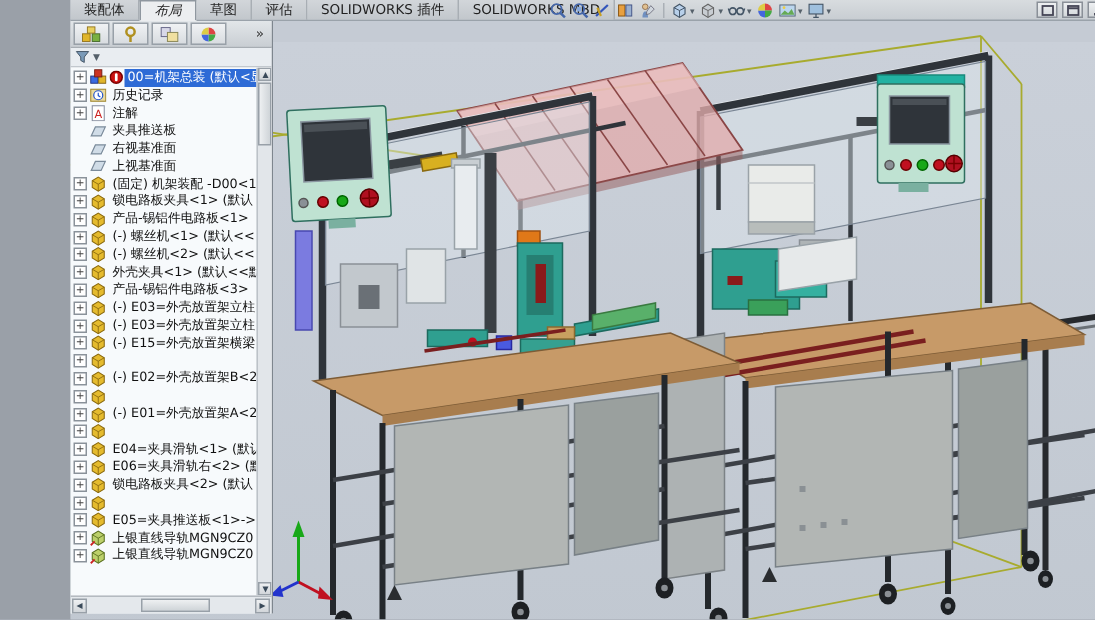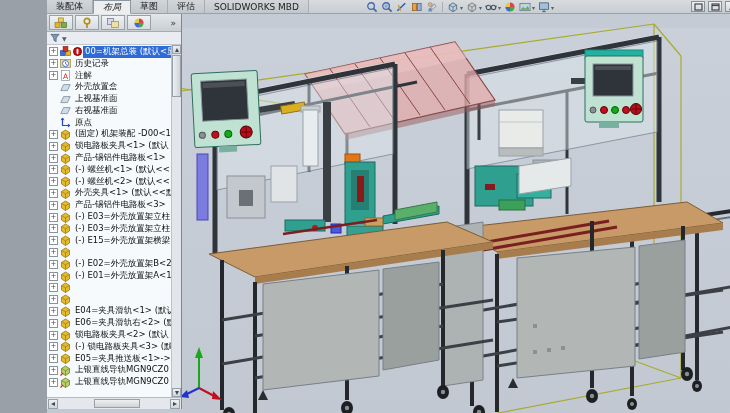--- a/index.html
+++ b/index.html
@@ -307,20 +307,21 @@
 
     <rect x="0" y="407" width="730" height="6" fill="rgba(90,100,110,.15)"></rect>
   </svg>
   </div>
 
   <div id="tabbar">
       <div class="ctab">装配体</div>
       <div class="ctab active">布局</div>
       <div class="ctab">草图</div>
       <div class="ctab">评估</div>
+      <div class="ctab">SOLIDWORKS 插件</div>
       <div class="ctab">SOLIDWORKS MBD</div>
     </div>
 
   <div id="headsup">
       <span class="hibtn">
         <svg viewBox="0 0 13 13">
           <circle cx="5.5" cy="5.5" r="3.6" fill="none" stroke="#4466aa" stroke-width="1.4"></circle>
           <line x1="8.2" y1="8.2" x2="11.5" y2="11.5" stroke="#4466aa" stroke-width="1.8"></line>
         </svg>
       </span>
@@ -503,51 +504,41 @@
             </span>
             <span class="tlabel">注解</span>
           </div>
           <div class="trow">
             <span class="texp none"></span>
             <span class="ticon">
               <svg viewBox="0 0 11 11">
                 <path d="M.8 8.6L3.6 2.6h6.6L7.4 8.6z" fill="rgba(150,175,200,.4)" stroke="#7a8a9a" stroke-width=".8"></path>
               </svg>
             </span>
-            <span class="tlabel">外壳放置盒</span>
+            <span class="tlabel">夹具推送板</span>
           </div>
           <div class="trow">
             <span class="texp none"></span>
             <span class="ticon">
               <svg viewBox="0 0 11 11">
                 <path d="M.8 8.6L3.6 2.6h6.6L7.4 8.6z" fill="rgba(150,175,200,.4)" stroke="#7a8a9a" stroke-width=".8"></path>
               </svg>
             </span>
+            <span class="tlabel">右视基准面</span>
+          </div>
+          <div class="trow">
+            <span class="texp none"></span>
+            <span class="ticon">
+              <svg viewBox="0 0 11 11">
+                <path d="M.8 8.6L3.6 2.6h6.6L7.4 8.6z" fill="rgba(150,175,200,.4)" stroke="#7a8a9a" stroke-width=".8"></path>
+              </svg>
+            </span>
             <span class="tlabel">上视基准面</span>
           </div>
           <div class="trow">
-            <span class="texp none"></span>
-            <span class="ticon">
-              <svg viewBox="0 0 11 11">
-                <path d="M.8 8.6L3.6 2.6h6.6L7.4 8.6z" fill="rgba(150,175,200,.4)" stroke="#7a8a9a" stroke-width=".8"></path>
-              </svg>
-            </span>
-            <span class="tlabel">右视基准面</span>
-          </div>
-          <div class="trow">
-            <span class="texp none"></span>
-            <span class="ticon">
-              <svg viewBox="0 0 11 11">
-                <path d="M2.5 1v7.5H10" stroke="#2244cc" stroke-width="1.2" fill="none"></path>
-                <path d="M2.5 1L1 3.2M2.5 1L4 3.2M10 8.5L7.8 7M10 8.5L7.8 10" stroke="#2244cc" stroke-width=".9" fill="none"></path>
-              </svg>
-            </span>
-            <span class="tlabel">原点</span>
-          </div>
-          <div class="trow">
             <span class="texp">+</span>
             <span class="ticon">
               <svg viewBox="0 0 11 11">
                 <path d="M1.5 3.5L5.5 1l4 2.5v4.5L5.5 10.5l-4-2.5z" fill="#e5bb2e" stroke="#8a6a10" stroke-width=".7"></path>
                 <path d="M1.5 3.5l4 2.3v4.7M5.5 5.8l4-2.3" stroke="#8a6a10" stroke-width=".6" fill="none"></path>
               </svg>
             </span>
             <span class="tlabel">(固定) 机架装配 -D00&lt;1</span>
           </div>
           <div class="trow">
@@ -660,30 +651,30 @@
             <span class="tlabel">(-) E02=外壳放置架B&lt;2</span>
           </div>
           <div class="trow">
             <span class="texp">+</span>
             <span class="ticon">
               <svg viewBox="0 0 11 11">
                 <path d="M1.5 3.5L5.5 1l4 2.5v4.5L5.5 10.5l-4-2.5z" fill="#e5bb2e" stroke="#8a6a10" stroke-width=".7"></path>
                 <path d="M1.5 3.5l4 2.3v4.7M5.5 5.8l4-2.3" stroke="#8a6a10" stroke-width=".6" fill="none"></path>
               </svg>
             </span>
-            <span class="tlabel">(-) E01=外壳放置架A&lt;1</span>
-          </div>
-          <div class="trow">
-            <span class="texp">+</span>
-            <span class="ticon">
-              <svg viewBox="0 0 11 11">
-                <path d="M1.5 3.5L5.5 1l4 2.5v4.5L5.5 10.5l-4-2.5z" fill="#e5bb2e" stroke="#8a6a10" stroke-width=".7"></path>
-                <path d="M1.5 3.5l4 2.3v4.7M5.5 5.8l4-2.3" stroke="#8a6a10" stroke-width=".6" fill="none"></path>
-              </svg>
-            </span>
+          </div>
+          <div class="trow">
+            <span class="texp">+</span>
+            <span class="ticon">
+              <svg viewBox="0 0 11 11">
+                <path d="M1.5 3.5L5.5 1l4 2.5v4.5L5.5 10.5l-4-2.5z" fill="#e5bb2e" stroke="#8a6a10" stroke-width=".7"></path>
+                <path d="M1.5 3.5l4 2.3v4.7M5.5 5.8l4-2.3" stroke="#8a6a10" stroke-width=".6" fill="none"></path>
+              </svg>
+            </span>
+            <span class="tlabel">(-) E01=外壳放置架A&lt;2</span>
           </div>
           <div class="trow">
             <span class="texp">+</span>
             <span class="ticon">
               <svg viewBox="0 0 11 11">
                 <path d="M1.5 3.5L5.5 1l4 2.5v4.5L5.5 10.5l-4-2.5z" fill="#e5bb2e" stroke="#8a6a10" stroke-width=".7"></path>
                 <path d="M1.5 3.5l4 2.3v4.7M5.5 5.8l4-2.3" stroke="#8a6a10" stroke-width=".6" fill="none"></path>
               </svg>
             </span>
           </div>
@@ -718,21 +709,20 @@
             <span class="tlabel">锁电路板夹具&lt;2&gt; (默认</span>
           </div>
           <div class="trow">
             <span class="texp">+</span>
             <span class="ticon">
               <svg viewBox="0 0 11 11">
                 <path d="M1.5 3.5L5.5 1l4 2.5v4.5L5.5 10.5l-4-2.5z" fill="#e5bb2e" stroke="#8a6a10" stroke-width=".7"></path>
                 <path d="M1.5 3.5l4 2.3v4.7M5.5 5.8l4-2.3" stroke="#8a6a10" stroke-width=".6" fill="none"></path>
               </svg>
             </span>
-            <span class="tlabel">(-) 锁电路板夹具&lt;3&gt; (默</span>
           </div>
           <div class="trow">
             <span class="texp">+</span>
             <span class="ticon">
               <svg viewBox="0 0 11 11">
                 <path d="M1.5 3.5L5.5 1l4 2.5v4.5L5.5 10.5l-4-2.5z" fill="#e5bb2e" stroke="#8a6a10" stroke-width=".7"></path>
                 <path d="M1.5 3.5l4 2.3v4.7M5.5 5.8l4-2.3" stroke="#8a6a10" stroke-width=".6" fill="none"></path>
               </svg>
             </span>
             <span class="tlabel">E05=夹具推送板&lt;1&gt;-&gt;</span>

